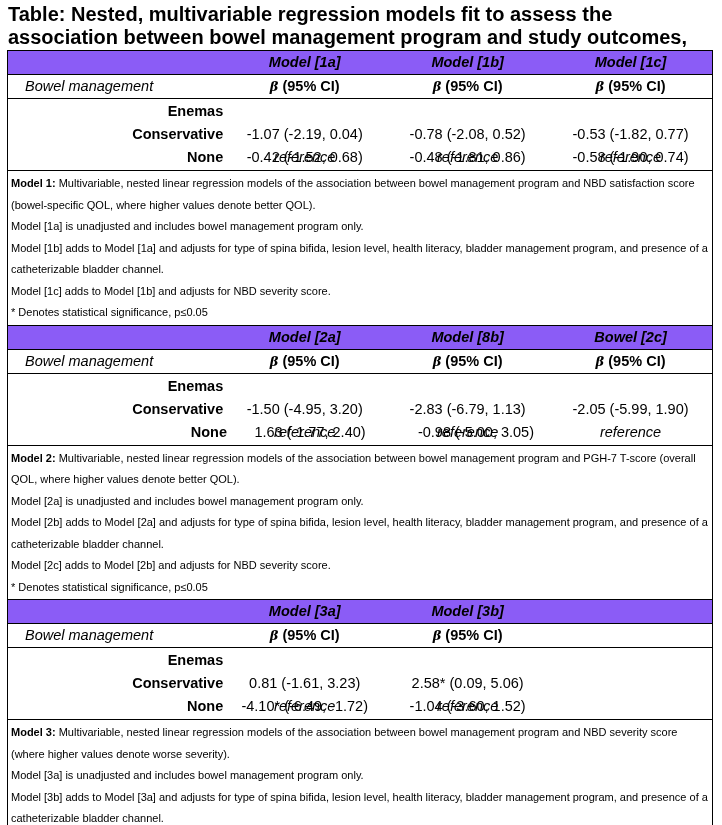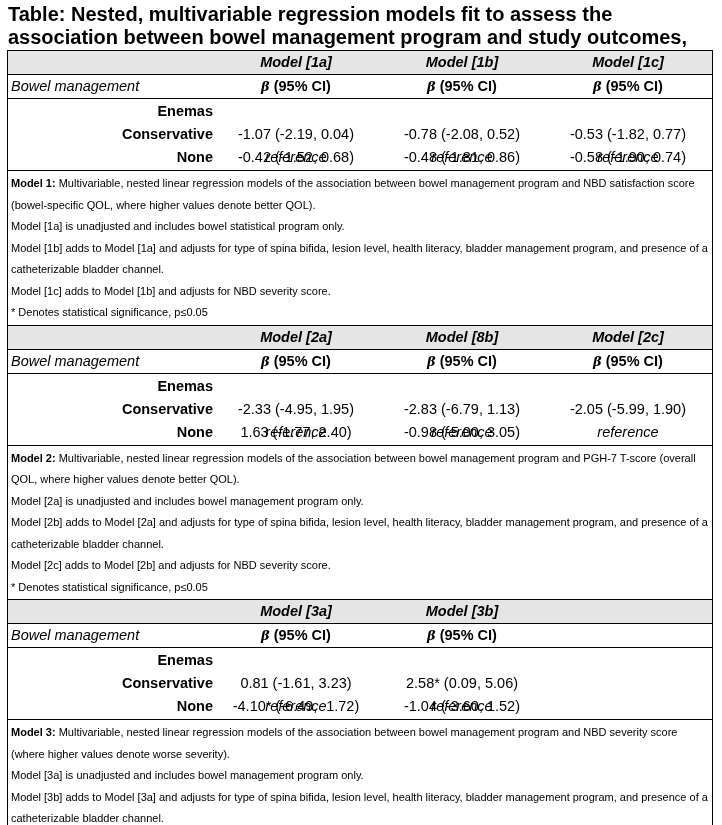--- a/index.html
+++ b/index.html
@@ -2,23 +2,23 @@
 <html><head>
 <meta charset="utf-8">
 <style>
   html, body { margin: 0; padding: 0; background: #ffffff; }
   body { width: 722px; height: 825px; position: relative; font-family: "Liberation Sans", sans-serif; color: #000; font-size: 14.5px; }
   .title { position: absolute; left: 8px; top: 3px; width: 706px; font-weight: bold; font-size: 20px; line-height: 23px; }
   .tbl { position: absolute; left: 7px; top: 50px; width: 706px; border: 1.5px solid #000; box-sizing: border-box; }
   .block { border-top: 1.5px solid #000; }
   .block:first-child { border-top: none; }
   .row { display: flex; height: 23px; line-height: 23px; }
-  .row.head { background: #e5e5e5; border-bottom: 1px solid #000; font-weight: bold; font-style: italic; }
+  .row.head { background: #8b5cf6; border-bottom: 1px solid #000; font-weight: bold; font-style: italic; }
   .row.sub { border-bottom: 1.5px solid #000; }
-  .c0 { width: 205px; padding-left: 3px; box-sizing: border-box; }
+  .c0 { width: 205px; padding-left: 3px; box-sizing: border-box; margin-left: 14px; }
   .c { width: 166px; text-align: center; }
   .sub .c0 { font-style: italic; }
   .sub .c { font-weight: bold; }
   .sub .c .beta { font-style: italic; font-family: "DejaVu Serif", serif; font-size: 13px; }
   .body .c0 { font-weight: bold; text-align: right; }
   .ref { font-style: italic; margin-top: 46px; }
   .body-rows { padding: 1px 0 1px 0; }
   .note { border-top: 1.5px solid #000; padding: 2px 4px 1px 3px; line-height: 21.5px; font-size: 11px; }
   .note p { margin: 0; }
   .note b { font-weight: bold; }
@@ -57,49 +57,49 @@
         </div>
         <div class="row">
           <div class="c0">None</div>
           <div class="c">-0.42 (-1.52, 0.68)</div>
           <div class="c">-0.48 (-1.81, 0.86)</div>
           <div class="c">-0.58 (-1.90, 0.74)</div>
         </div>
       </div>
       <div class="note">
         <p><b>Model 1:</b><span> Multivariable, nested linear regression models of the association between bowel management program and NBD satisfaction score (bowel-specific QOL, where higher values denote better QOL).</span></p>
-        <p>Model [1a] is unadjusted and includes bowel statistical program only.</p>
+        <p>Model [1a] is unadjusted and includes bowel management program only.</p>
         <p>Model [1b] adds to Model [1a] and adjusts for type of spina bifida, lesion level, health literacy, bladder management program, and presence of a catheterizable bladder channel.</p>
         <p>Model [1c] adds to Model [1b] and adjusts for NBD severity score.</p>
         <p>* Denotes statistical significance, p≤0.05</p>
       </div>
     </div>
     <div class="block">
       <div class="row head">
         <div class="c0"></div>
         <div class="c">Model [2a]</div>
         <div class="c">Model [8b]</div>
-        <div class="c">Model [2c]</div>
+        <div class="c">Bowel [2c]</div>
       </div>
       <div class="row sub">
         <div class="c0">Bowel management</div>
         <div class="c"><span class="beta">β</span><span> (95% CI)</span></div>
         <div class="c"><span class="beta">β</span><span> (95% CI)</span></div>
         <div class="c"><span class="beta">β</span><span> (95% CI)</span></div>
       </div>
       <div class="body-rows body">
         <div class="row">
           <div class="c0">Enemas</div>
           <div class="c ref">reference</div>
           <div class="c ref">reference</div>
           <div class="c ref">reference</div>
         </div>
         <div class="row">
           <div class="c0">Conservative</div>
-          <div class="c">-2.33 (-4.95, 1.95)</div>
+          <div class="c">-1.50 (-4.95, 3.20)</div>
           <div class="c">-2.83 (-6.79, 1.13)</div>
           <div class="c">-2.05 (-5.99, 1.90)</div>
         </div>
         <div class="row">
           <div class="c0">None</div>
           <div class="c">1.63 (-1.77, 2.40)</div>
           <div class="c">-0.98 (-5.00, 3.05)</div>
         </div>
       </div>
       <div class="note">

